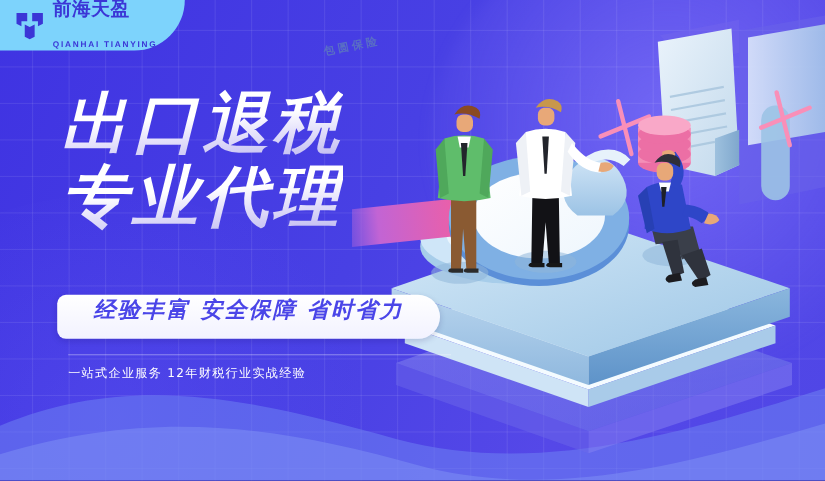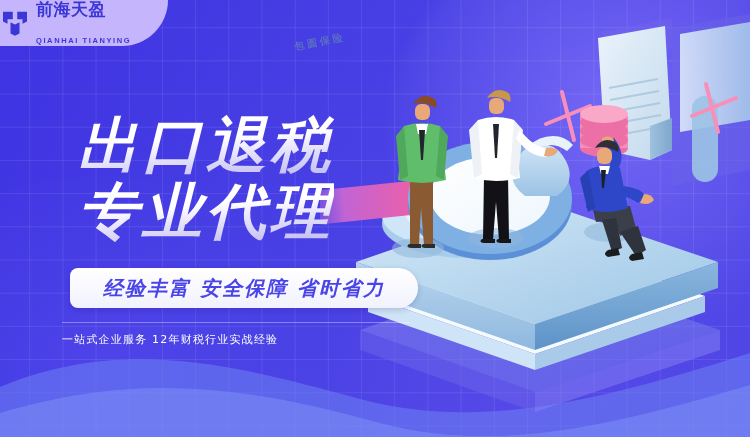--- a/index.html
+++ b/index.html
@@ -37,66 +37,66 @@
   }
 
   
   .waves{position:absolute;left:0;right:0;bottom:0;height:110px;}
   .waves svg{display:block;width:100%;height:100%;}
 
   
   .logo-badge{
     position:absolute;left:0;top:0;
     width:168px;height:46px;
-    background:#c4b5fd;
+    background:#7dd3fc;
     border-bottom-right-radius:46px;
     display:flex;align-items:center;
-    box-sizing:border-box;
+    padding-left:12px;box-sizing:border-box;
     z-index:40;
   }
   .logo-mark{width:30px;height:30px;flex:0 0 30px;margin-right:6px;}
   .logo-text{line-height:1;}
   .logo-cn{
     font-size:17px;font-weight:700;color:#3b36d6;
     letter-spacing:.5px;display:block;
     font-family:"DejaVu Sans","Liberation Sans",sans-serif;
   }
   .logo-en{
     font-size:7.5px;font-weight:700;color:#3b36d6;
     letter-spacing:1.6px;display:block;margin-top:19px;
   }
 
   
   .headline{
-    position:absolute;left:78px;top:78px;z-index:30;margin-top:32px;
+    position:absolute;left:56px;top:78px;z-index:30;
   }
   .hl-line{
     display:block;
     font-family:"DejaVu Serif","Liberation Serif",serif;
     font-weight:700;
     font-style:italic;
     font-size:60px;
     line-height:70px;
     letter-spacing:4px;
     background:linear-gradient(176deg,#ffffff 0%,#ffffff 42%,#e6e3fb 62%,#b9b4ef 100%);
     -webkit-background-clip:text;background-clip:text;
     color:transparent;
     -webkit-text-fill-color:transparent;
     text-shadow:0 0 0 rgba(0,0,0,0);
     white-space:nowrap;
   }
   .hl-line.l2{margin-top:-4px;}
 
   
   .pill{
-    position:absolute;left:70px;top:268px;z-index:30;
+    position:absolute;left:52px;top:268px;z-index:30;
     height:40px;width:348px;
     background:linear-gradient(180deg,#ffffff 0%,#f2f2ff 100%);
     border-radius:8px 20px 20px 8px;
-    display:flex;align-items:center;justify-content:center;
+    display:flex;justify-content:center;
     box-shadow:0 2px 6px rgba(20,10,90,.18);
   }
   .pill span{
     font-family:"DejaVu Sans","Liberation Sans",sans-serif;
     font-style:italic;font-weight:700;
     font-size:20px;letter-spacing:2px;color:#4a45e8;
     white-space:nowrap;
   }
 
   

